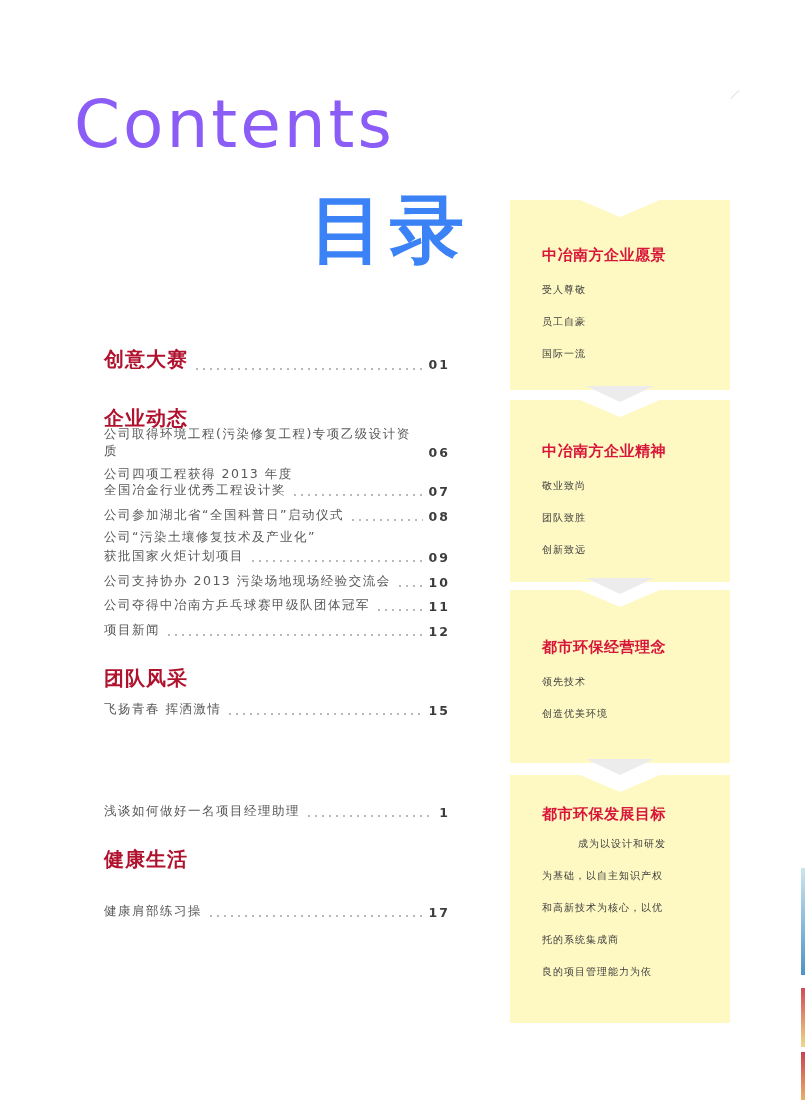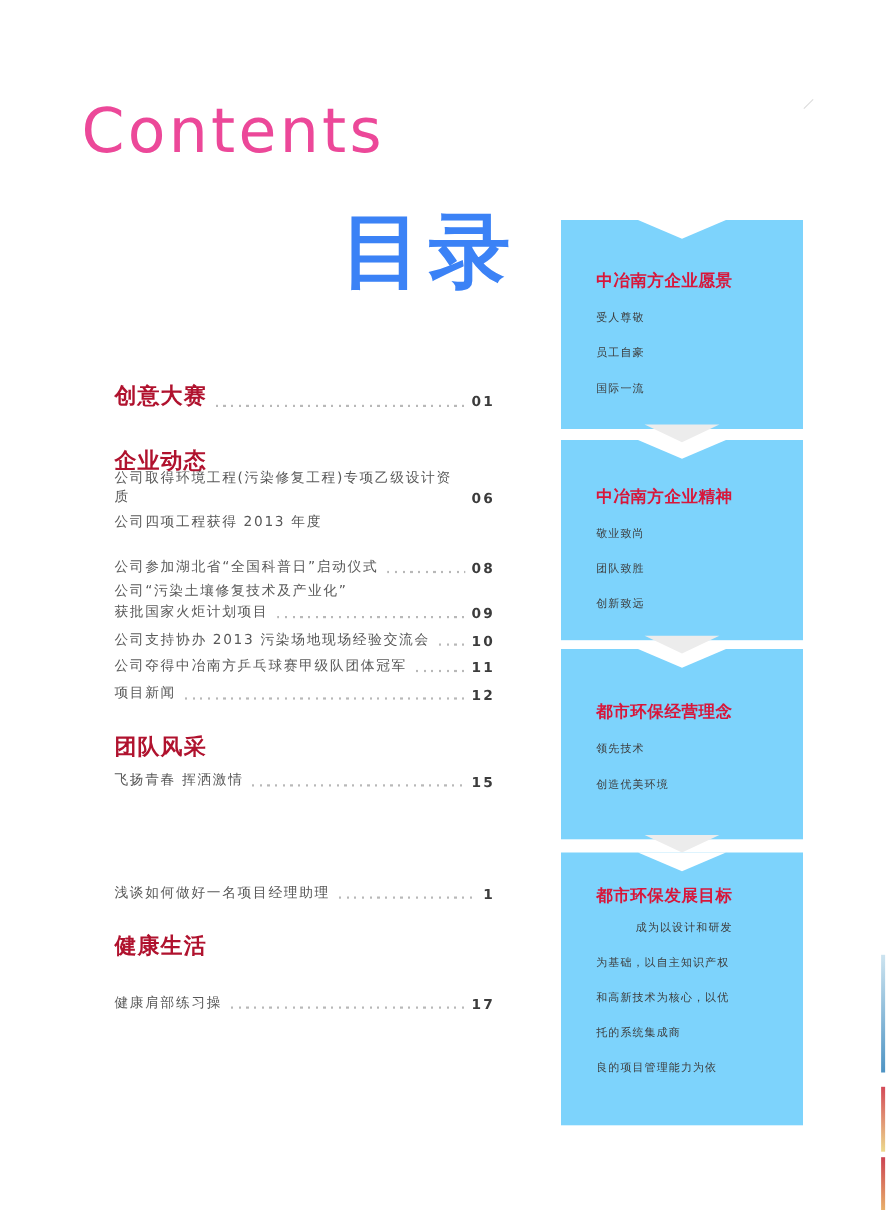--- a/index.html
+++ b/index.html
@@ -1,41 +1,41 @@
 <!DOCTYPE html>
 <html><head>
 <meta charset="utf-8">
 <style>
   html,body{margin:0;padding:0;background:#ffffff;}
   #page{position:relative;width:805px;height:1100px;background:#ffffff;overflow:hidden;
         font-family:"DejaVu Sans","Liberation Sans",sans-serif;}
 
   
-  .wm-en{position:absolute;left:74px;top:92px;font-size:56px;line-height:1;
-         font-weight:400;color:#ec4899;letter-spacing:3px;}
+  .wm-en{position:absolute;left:74px;top:92px;font-size:66px;line-height:1;
+         font-weight:400;color:#8b5cf6;letter-spacing:3px;}
   .wm-zh{position:absolute;left:310px;top:192px;font-size:74px;line-height:1;
          font-weight:700;color:#3b82f6;letter-spacing:6px;}
   .mark{position:absolute;left:729px;top:94px;width:12px;height:1px;background:#dcdcdc;
         transform:rotate(-45deg);}
 
   
   #toc{position:absolute;left:104px;top:0;width:346px;height:1100px;margin-top:16px;}
   .toc-h{position:absolute;left:0;right:0;display:flex;align-items:flex-end;height:24px;
          font-family:"DejaVu Serif","Liberation Serif",serif;font-weight:700;
          font-size:20px;color:#b0122e;letter-spacing:1px;}
   .toc-i{position:absolute;left:0;right:0;display:flex;align-items:flex-end;height:18px;
          font-size:12.5px;color:#585858;letter-spacing:1.5px;}
   .leader{flex:1;height:2px;margin:0 6px 3px 8px;
           background-image:repeating-linear-gradient(90deg,#b8b8b8 0 2px,transparent 2px 7px);}
   .pg{font-size:12.5px;font-weight:700;color:#3c3c3c;letter-spacing:2px;
       font-family:"DejaVu Sans",sans-serif;}
   .toc-h .pg{align-self:flex-end;margin-bottom:1px;}
 
   
-  .vbox{position:absolute;left:510px;width:220px;background:#7dd3fc;box-sizing:border-box;
+  .vbox{position:absolute;left:510px;width:220px;background:#fef9c3;box-sizing:border-box;
         padding-left:32px;padding-right:12px;}
   .notch{position:absolute;top:0;left:50%;margin-left:-40px;width:0;height:0;
          border-left:40px solid transparent;border-right:40px solid transparent;
          border-top:17px solid #ffffff;}
   .flow-arrow{position:absolute;width:0;height:0;left:586px;
          border-left:34px solid transparent;border-right:34px solid transparent;
          border-top:16px solid #ececec;}
   .vbox-title{font-size:15px;font-weight:700;color:#d8163a;letter-spacing:0.5px;}
   .vbox-item{margin-top:17px;font-size:10px;color:#3d3d3d;letter-spacing:1px;line-height:15px;}
   .vbox-par{font-size:10px;color:#3d3d3d;letter-spacing:1px;line-height:32px;margin-top:4px;}
@@ -70,20 +70,25 @@
     </div>
 
     <div class="toc-i" style="top:426px">
       <span>公司取得环境工程(污染修复工程)专项乙级设计资质</span>
       <div class="leader"></div>
       <span class="pg">06</span>
     </div>
 
     <div class="toc-i" style="top:449px">
       <span>公司四项工程获得 2013 年度</span>
+    </div>
+    <div class="toc-i" style="top:465px">
+      <span>全国冶金行业优秀工程设计奖</span>
+      <div class="leader"></div>
+      <span class="pg">07</span>
     </div>
 
     <div class="toc-i" style="top:490px">
       <span>公司参加湖北省“全国科普日”启动仪式</span>
       <div class="leader"></div>
       <span class="pg">08</span>
     </div>
 
     <div class="toc-i" style="top:512px">
       <span>公司“污染土壤修复技术及产业化”</span>

